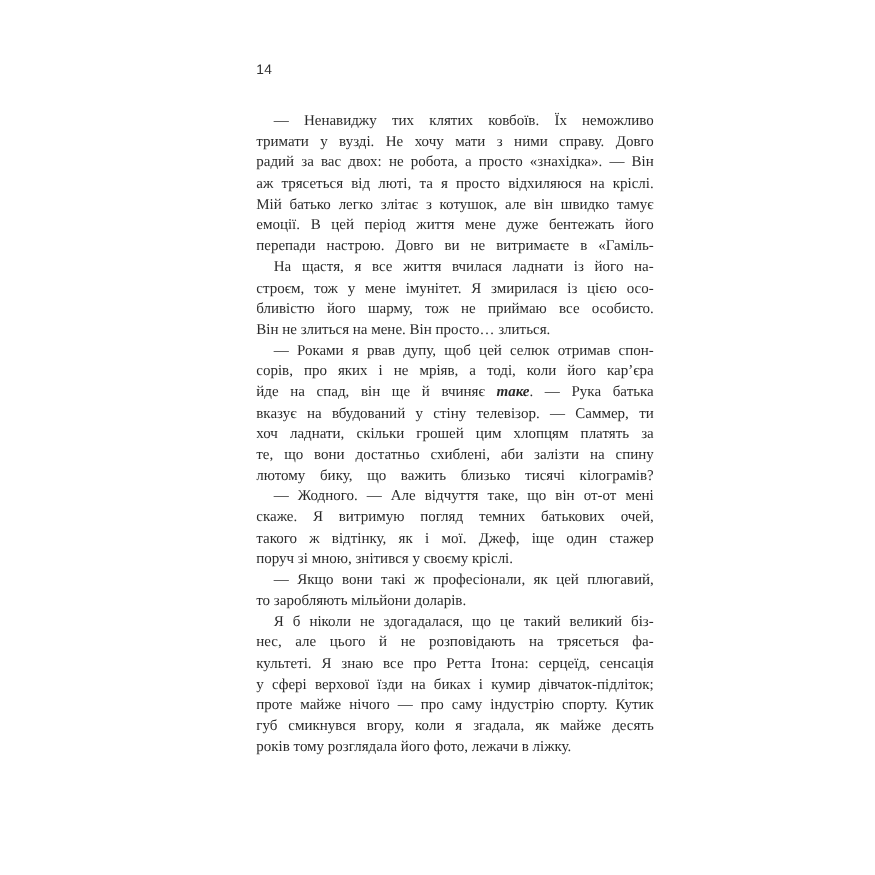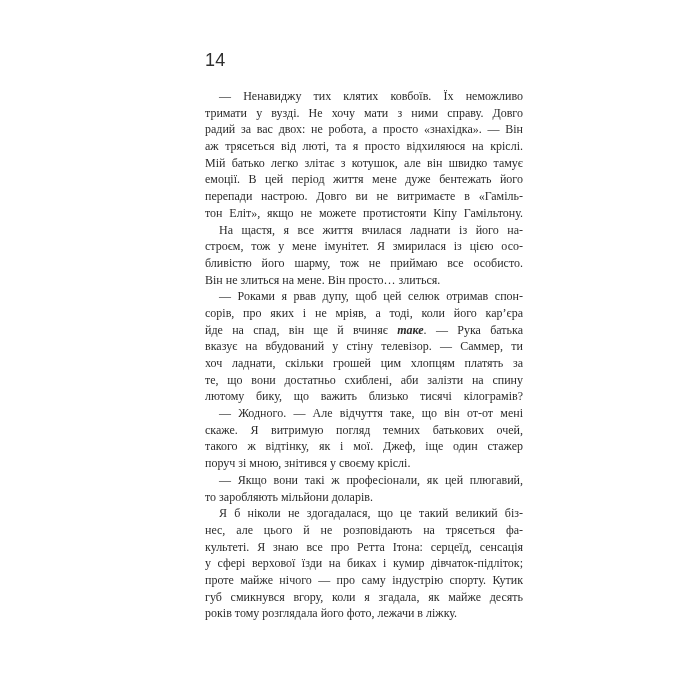--- a/index.html
+++ b/index.html
@@ -14,21 +14,21 @@
     background: #ffffff;
     font-family: "Liberation Serif", "DejaVu Serif", serif;
     color: #2b2b2b;
     overflow: hidden;
   }
   .page-number {
     position: absolute;
     left: 205px;
     top: 50px;
     font-family: "Liberation Sans", "DejaVu Sans", sans-serif;
-    font-size: 18px;
+    font-size: 11px;
     letter-spacing: 0.3px;
     color: #2f2f2f;
   }
   .text-block {
     position: absolute;
     left: 205px;
     top: 88px;
     width: 318px;
     font-size: 12px;
     line-height: 16.7px;
@@ -63,21 +63,20 @@
   <div class="page-number">14</div>
   <div class="text-block">
       <div class="paragraph">
         <div class="line first">— Ненавиджу тих клятих ковбоїв. Їх неможливо</div>
         <div class="line">тримати у вузді. Не хочу мати з ними справу. Довго</div>
         <div class="line">радий за вас двох: не робота, а просто «знахідка». — Він</div>
         <div class="line">аж трясеться від люті, та я просто відхиляюся на кріслі.</div>
         <div class="line">Мій батько легко злітає з котушок, але він швидко тамує</div>
         <div class="line">емоції. В цей період життя мене дуже бентежать його</div>
         <div class="line">перепади настрою. Довго ви не витримаєте в «Гаміль-</div>
-        <div class="line">тон Еліт», якщо не можете протистояти Кіпу Гамільтону.</div>
       </div>
       <div class="paragraph">
         <div class="line first">На щастя, я все життя вчилася ладнати із його на-</div>
         <div class="line">строєм, тож у мене імунітет. Я змирилася із цією осо-</div>
         <div class="line">бливістю його шарму, тож не приймаю все особисто.</div>
         <div class="line last">Він не злиться на мене. Він просто… злиться.</div>
       </div>
       <div class="paragraph">
         <div class="line first">— Роками я рвав дупу, щоб цей селюк отримав спон-</div>
         <div class="line">сорів, про яких і не мріяв, а тоді, коли його кар’єра</div>

